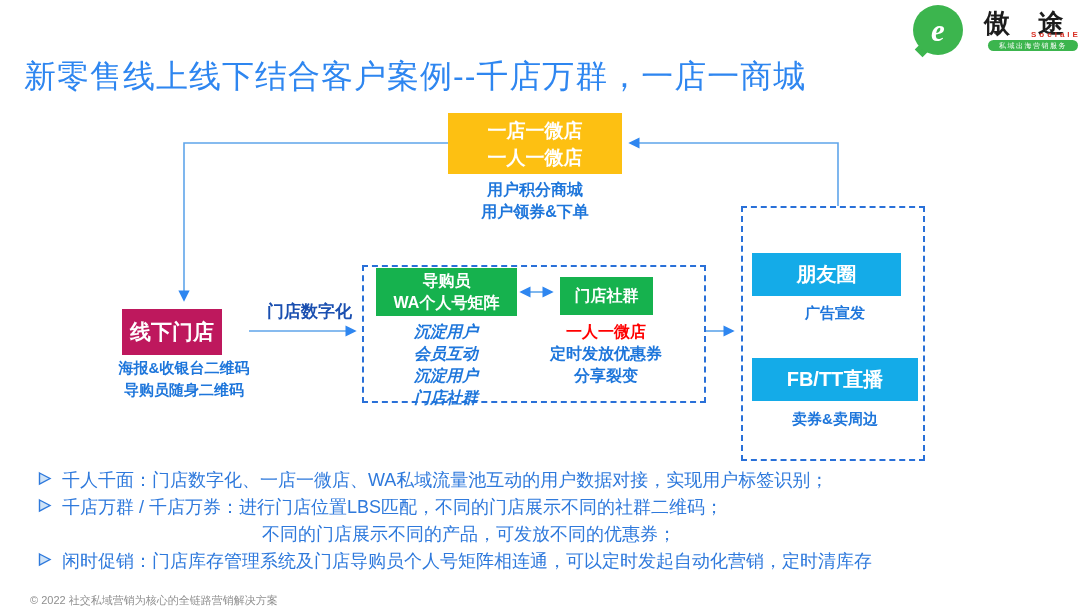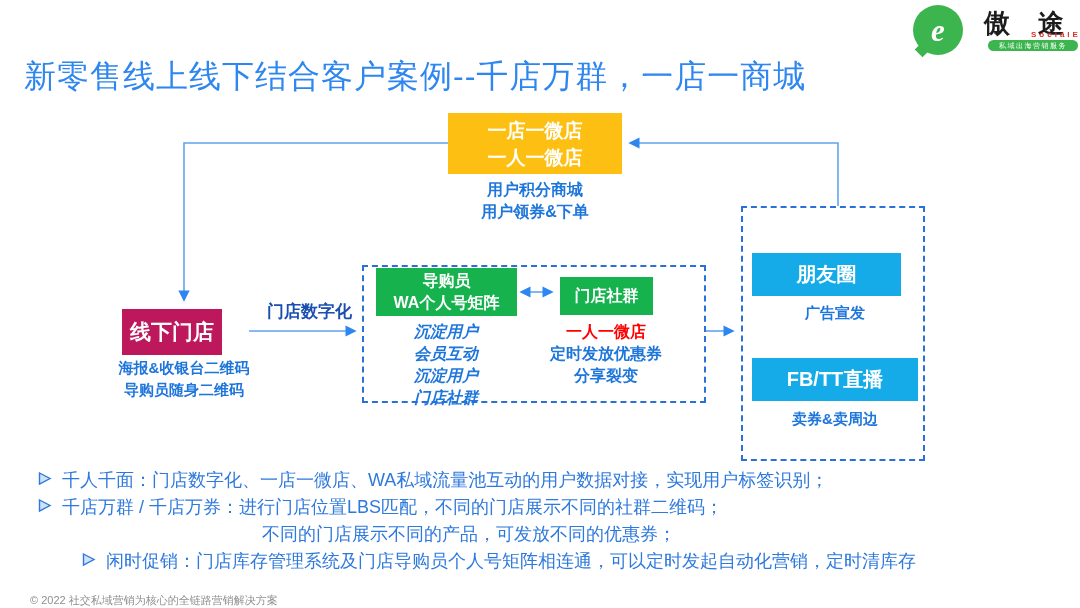--- a/index.html
+++ b/index.html
@@ -41,21 +41,21 @@
   .note-live{left:755px;top:408px;width:160px;font-size:15px;line-height:22px;}
   .red-text{color:#ff0000;font-weight:bold;}
   .flow-label{left:252px;top:300px;width:115px;text-align:center;font-size:17px;font-weight:bold;color:#1a4fb0;white-space:nowrap;}
 
   
   .bullet{color:#2e79dc;font-size:18px;font-weight:500;white-space:nowrap;display:flex;align-items:flex-start;}
   .bullet .bicon{margin-right:10px;margin-top:3px;flex:0 0 auto;}
   .b1{left:38px;top:468px;}
   .b2{left:38px;top:495px;text-align:right;}
   .b3{left:262px;top:522px;}
-  .b4{left:38px;top:549px;margin-left:44px;}
+  .b4{left:38px;top:549px;}
 
   .footer{left:30px;top:579px;font-size:11px;color:#8f8f8f;white-space:nowrap;margin-top:14px;}
   .arrows{left:0;top:0;width:1080px;height:608px;pointer-events:none;}
 </style>
 </head>
 <body>
 
 <div class="canvas">
 
   <div class="abs title">新零售线上线下结合客户案例--千店万群，一店一商城</div>

